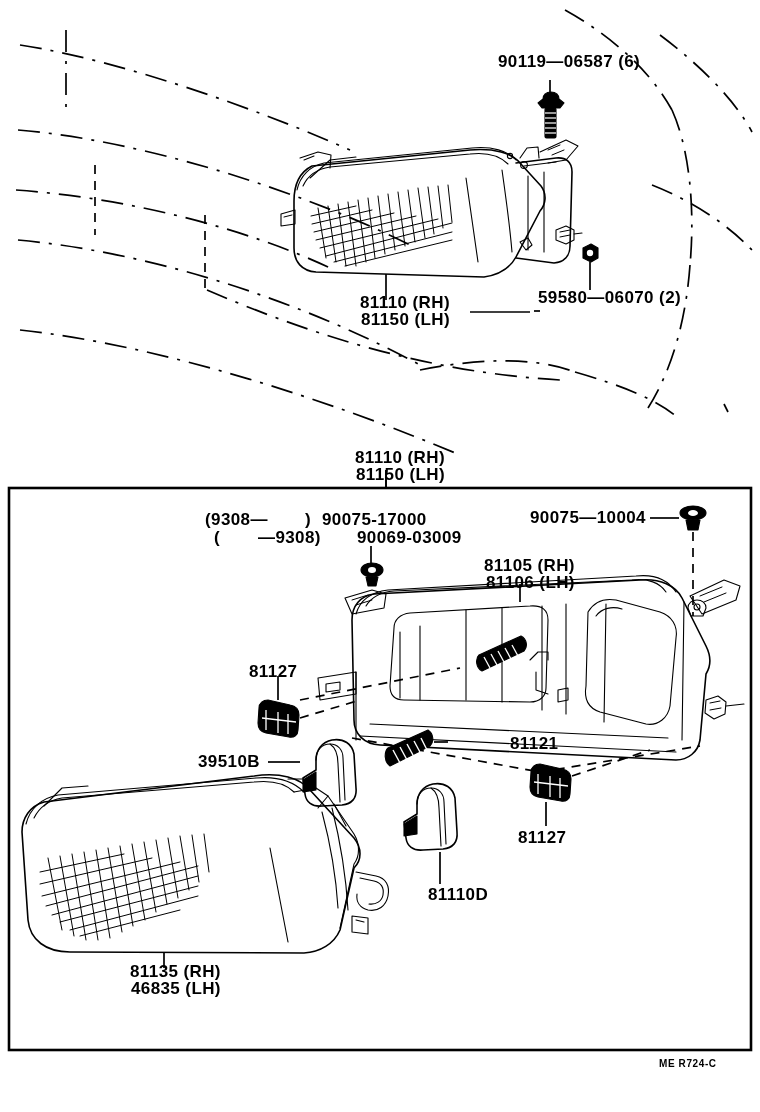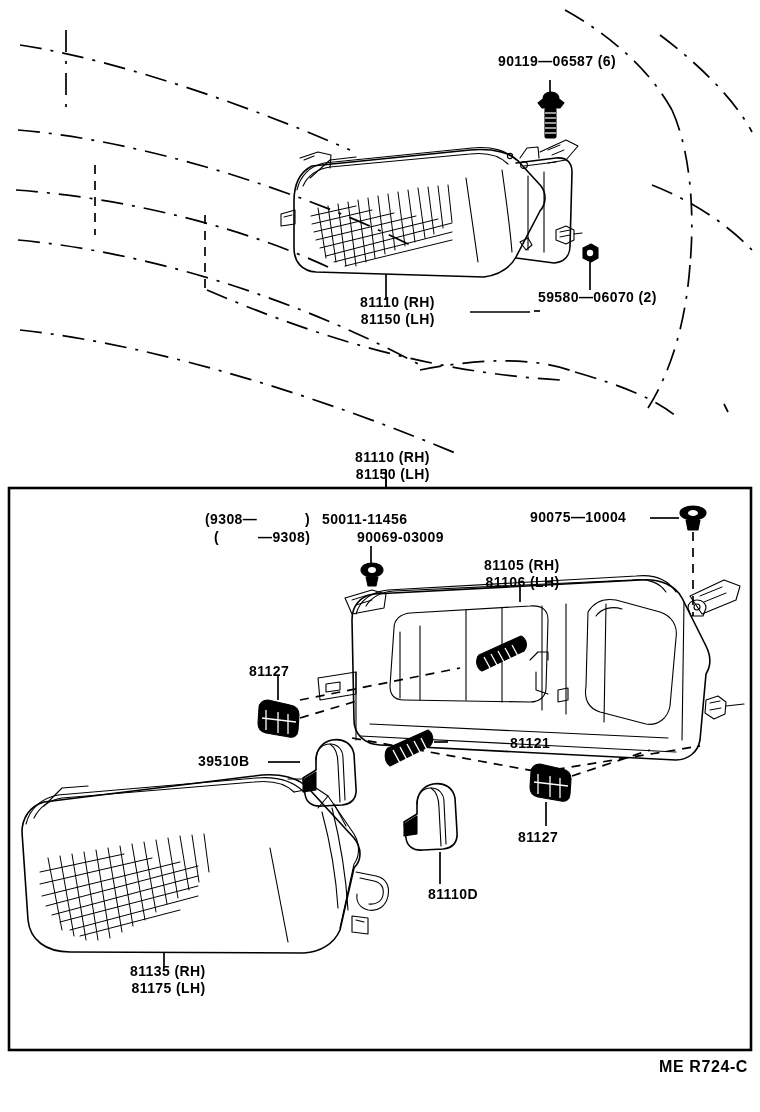--- a/index.html
+++ b/index.html
@@ -25,35 +25,35 @@
     position: absolute;
     left: 0; top: 0;
     width: 760px;
     height: 1112px;
     pointer-events: none;
   }
   .lbl {
     position: absolute;
     font-family: "Liberation Sans", sans-serif;
     font-weight: bold;
-    font-size: 14px;
+    font-size: 17px;
     letter-spacing: 0.4px;
     white-space: nowrap;
     line-height: 17px;
     color: #000;
   }
   .lbl.two {
     line-height: 17px;
   }
   .lbl .ln { display: block; text-align: right; }
   .footcode {
     position: absolute;
     font-family: "Liberation Sans", sans-serif;
     font-weight: bold;
-    font-size: 16px;
+    font-size: 10px;
     letter-spacing: 0.6px;
     white-space: nowrap;
   }
 </style>
 </head>
 <body>
 
 <div id="sheet">
 
   <svg class="layer" viewBox="0 0 760 1112">
@@ -397,21 +397,21 @@
     <span class="ln">81150 (LH)</span>
   </div>
 
   <div class="lbl two" style="left:355px; top:449px;">
     <span class="ln">81110 (RH)</span>
     <span class="ln">81150 (LH)</span>
   </div>
 
   <div class="lbl" style="left:205px; top:511px;">(9308—</div>
   <div class="lbl" style="left:305px; top:511px;">)</div>
-  <div class="lbl" style="left:322px; top:511px;">50011-11456</div>
+  <div class="lbl" style="left:322px; top:511px;">90075-17000</div>
 
   <div class="lbl" style="left:214px; top:529px;">(</div>
   <div class="lbl" style="left:258px; top:529px;">—9308)</div>
   <div class="lbl" style="left:322px; top:529px;margin-left:35px;">90069-03009</div>
 
   <div class="lbl" style="left:530px; top:509px;">90075—10004</div>
 
   <div class="lbl two" style="left:484px; top:521px;margin-top:36px;">
     <span class="ln">81105 (RH)</span>
     <span class="ln">81106 (LH)</span>
@@ -420,18 +420,18 @@
   <div class="lbl" style="left:249px; top:663px;">81127</div>
   <div class="lbl" style="left:518px; top:829px;">81127</div>
 
   <div class="lbl" style="left:198px; top:753px;">39510B</div>
   <div class="lbl" style="left:428px; top:886px;">81110D</div>
 
   <div class="lbl" style="left:466px; top:735px;margin-left:44px;">81121</div>
 
   <div class="lbl two" style="left:130px; top:963px;">
     <span class="ln">81135 (RH)</span>
-    <span class="ln">81175 (LH)</span>
+    <span class="ln">46835 (LH)</span>
   </div>
 
   <div class="footcode" style="left:659px; top:1058px;">ME R724-C</div>
 
 </div>
 
 </body></html>

